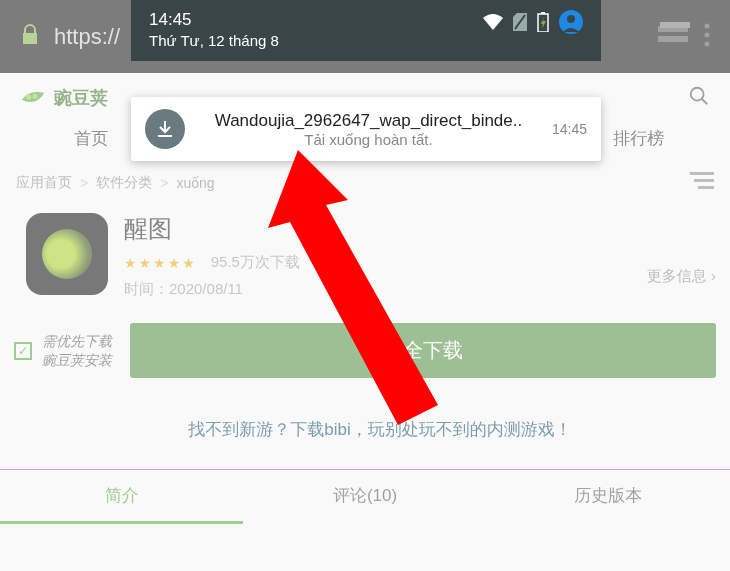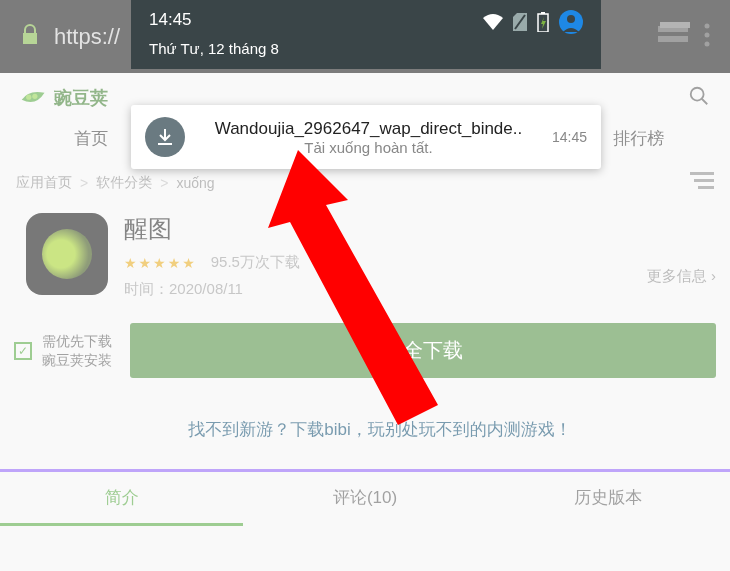--- a/index.html
+++ b/index.html
@@ -33,36 +33,36 @@
   .app-meta { display: flex; flex-direction: column; gap: 8px; }
   .app-title { font-size: 24px; color: #222; font-weight: 500; }
   .app-rating-row { display: flex; align-items: center; gap: 14px; }
   .stars { color: #e6a817; font-size: 14px; letter-spacing: 2px; }
   .dl-count { color: #999; font-size: 15px; }
   .app-date { color: #999; font-size: 15px; }
   .more-info { position: absolute; right: 14px; color: #888; font-size: 15px; }
 
   .download-row { display: flex; align-items: center; padding: 16px 14px 18px; gap: 10px; }
   .pref-box { border: 2px solid #4fa43a; width: 18px; height: 18px; display: flex; align-items: center; justify-content: center; color: #4fa43a; font-size: 12px; }
-  .pref-text { font-size: 14px; color: #555; line-height: 1.3; }
+  .pref-text { font-size: 14px; color: #555; line-height: 1.3; font-style: italic; }
   .safe-btn { flex: 1; background: #4b8b3b; color: #fff; font-size: 20px; padding: 14px 0; text-align: center; border-radius: 3px; margin-left: 8px; }
 
   .promo { text-align: center; padding: 22px 0 28px; color: #0c4a6e; font-size: 17px; margin-left: 30px; }
 
-  .tabs { display: flex; border-top: 3px solid #8b5cf6; border-bottom: 2px solid transparent; }
+  .tabs { display: flex; border-top: 1px solid #8b5cf6; border-bottom: 2px solid transparent; }
   .tabs .tab { flex: 1; text-align: center; padding: 14px 0; font-size: 17px; color: #555; }
   .tabs .tab.active { color: #4fa43a; border-bottom: 3px solid #4fa43a; }
 
   .dim-overlay { position: absolute; top: 0; left: 0; right: 0; bottom: 0; background: rgba(255,255,255,0.45); pointer-events: none; }
 
   .notif-area { position: absolute; top: 0; left: 131px; width: 470px; }
   .notif-header { background: #3a4548; padding: 10px 18px 12px; display: flex; align-items: flex-start; }
   .notif-time-block { color: #fff; }
   .notif-time { font-size: 17px; }
-  .notif-date { font-size: 15px; margin-top: 10px; }
+  .notif-date { font-size: 15px; margin-top: 2px; }
   .notif-status { margin-left: auto; display: flex; align-items: center; gap: 10px; }
   .notif-card { background: #fff; margin-top: 36px; border-radius: 3px; box-shadow: 0 2px 10px rgba(0,0,0,0.25); display: flex; align-items: center; padding: 12px 14px; gap: 14px; text-align: center; }
   .notif-dl-icon { width: 40px; height: 40px; border-radius: 50%; background: #6a7a81; display: flex; align-items: center; justify-content: center; color: #fff; }
   .notif-body { flex: 1; min-width: 0; }
   .notif-title { font-size: 17px; color: #222; white-space: nowrap; overflow: hidden; text-overflow: ellipsis; }
   .notif-sub { font-size: 15px; color: #888; }
   .notif-ts { font-size: 14px; color: #888; }
 
   .red-arrow { position: absolute; pointer-events: none; }
 </style>

